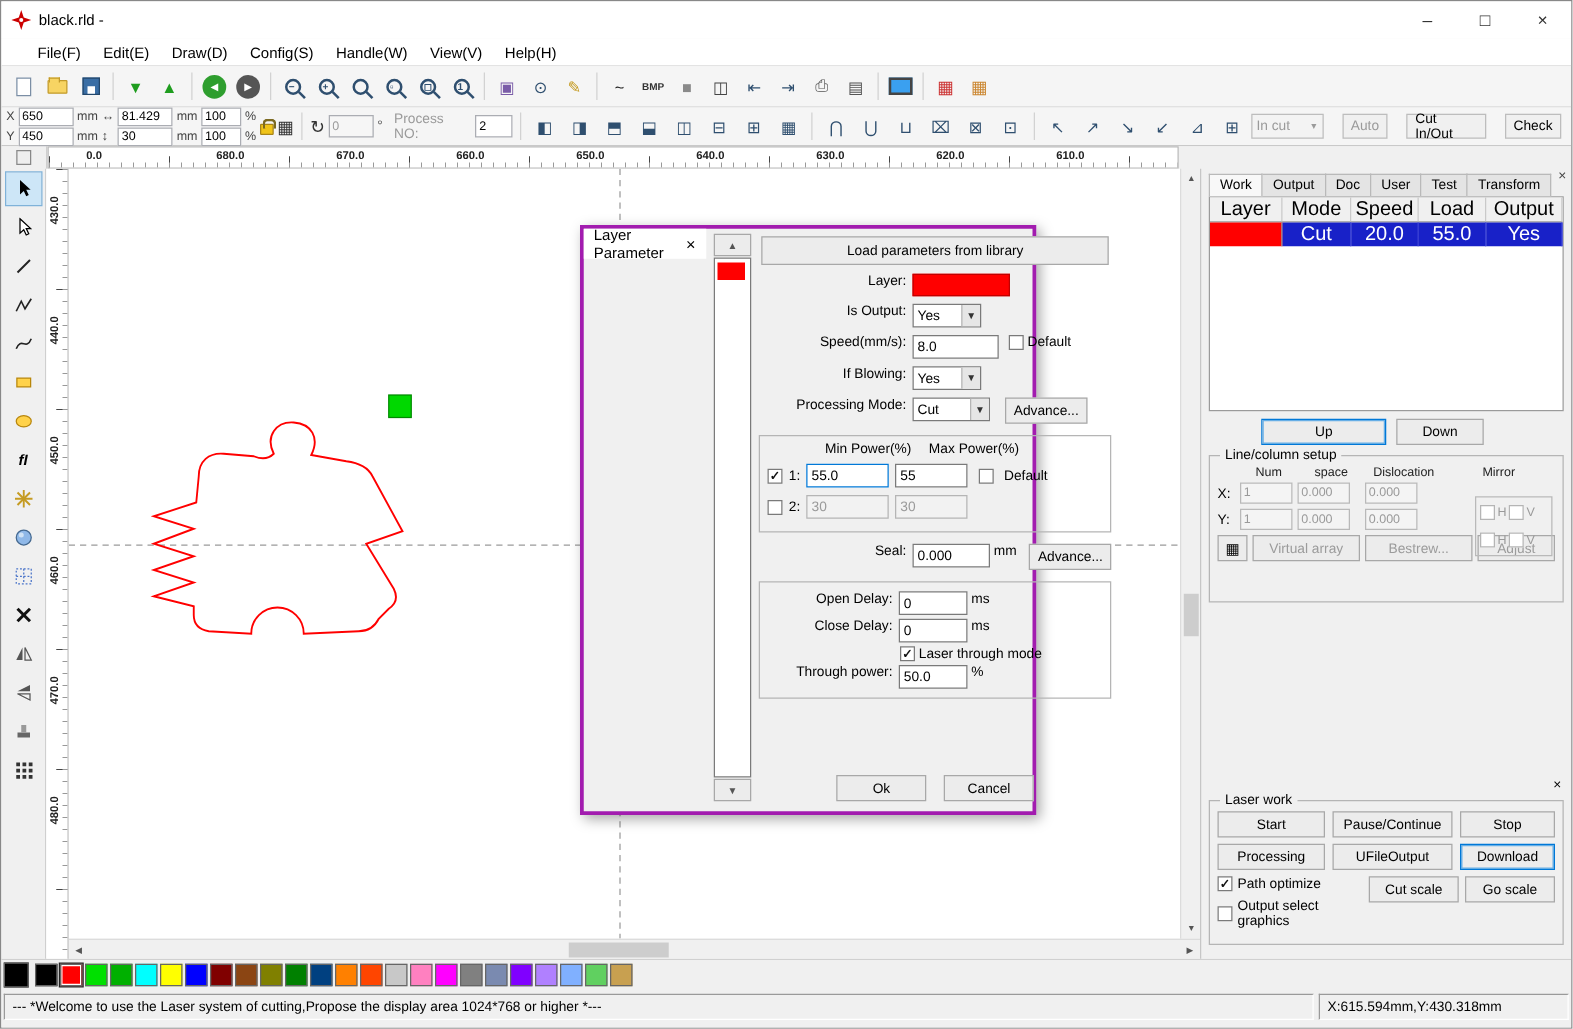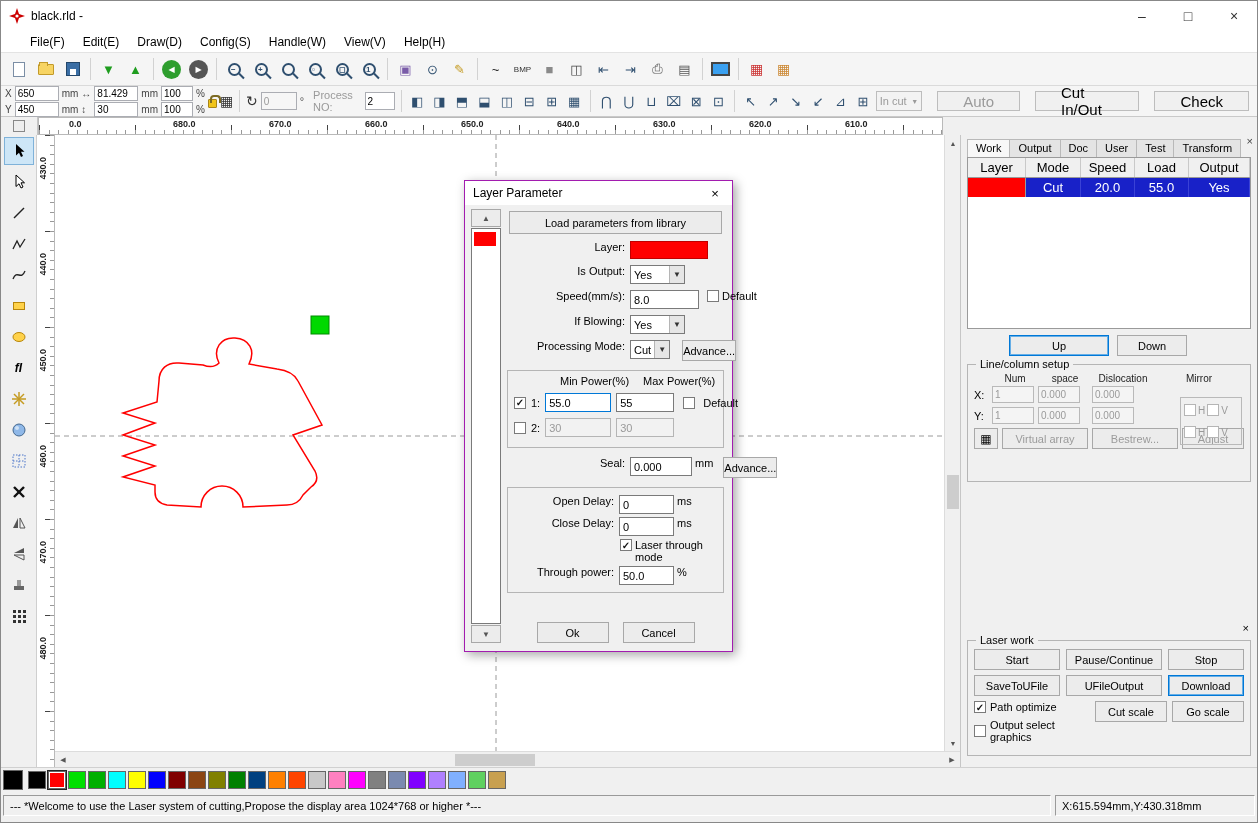--- a/index.html
+++ b/index.html
@@ -33,21 +33,21 @@
   .mag::after{content:"";position:absolute;width:7px;height:2px;background:#2f4f6f;transform:rotate(45deg);right:-6px;bottom:-3px}
   .mag i{font-style:normal;font-size:8px;position:absolute;top:-1px;left:1px;line-height:11px;color:#2f4f6f;font-weight:bold}
   .monitor-ico{width:19px;height:14px;background:#3aa0f0;border:2px solid #444;display:inline-block}
   .pixgrid{font-size:14px;line-height:1}
   .mini-edit{width:44px;height:15px;border:1px solid #abadb3;background:#fff;font-size:10px;padding:0 2px;font-family:"Liberation Sans",sans-serif}
   .mini-edit.dis{color:#9a9a9a;background:#f6f6f6}
   .xy-grid{display:grid;grid-template-columns:auto auto auto auto auto auto auto auto;column-gap:3px;row-gap:1px;align-items:center;font-size:10px;color:#444}
   .lock-ico{width:11px;height:9px;background:#f0c419;border:1px solid #a8851a;border-radius:1px;display:inline-block;position:relative;margin-top:5px}
   .lock-ico::before{content:"";position:absolute;top:-5px;left:1px;width:7px;height:6px;border:2px solid #7c6a22;border-bottom:none;border-radius:4px 4px 0 0}
   .tb2-right{margin-left:auto;display:flex;gap:15px;align-items:center;margin-right:4px}
-  .flatbtn{height:20px;padding:0 25px;background:#f0f0f0;border:1px solid #bdbdbd;display:flex;align-items:center;font-size:15px}
+  .flatbtn{height:20px;padding:0 6px;background:#f0f0f0;border:1px solid #bdbdbd;display:flex;align-items:center;font-size:11px}
   .flatbtn.dis{color:#9a9a9a}
   .combo-sm{height:20px;width:58px;background:#f3f3f3;border:1px solid #bdbdbd;display:flex;align-items:center;justify-content:space-between;padding:0 3px;color:#9a9a9a}
 
   
   .ruler-row{height:18px;display:flex;background:#f0f0f0}
   .ruler-corner{width:37px;border-right:1px solid #c4c4c4;display:flex;align-items:center;justify-content:center;color:#666;font-size:10px}
   .corner-ico{width:12px;height:12px;border:1px solid #888;background:#eee}
   .hruler{position:relative;flex:1;background-color:#fff;border:1px solid #b9b9b9;
     background-image:repeating-linear-gradient(to right,#999 0 1px,transparent 1px 9.6px),repeating-linear-gradient(to right,#444 0 1px,transparent 1px 96px);
     background-size:100% 4px,100% 9px;background-position:left bottom;background-repeat:no-repeat}
@@ -73,21 +73,21 @@
 
   
   .right-panel{width:297px;background:#f0f0f0;border-left:1px solid #c6c6c6;position:relative;padding:2px 6px 0 6px}
   .panel-x{position:absolute;top:0;right:4px;font-size:11px;color:#444}
   .tabs{display:flex;margin-top:2px}
   .tab{padding:2px 8px;font-size:11px;border:1px solid #b9b9b9;border-bottom:none;background:#e4e4e4;margin-right:-1px}
   .tab.active{background:#f8f8f8;position:relative;z-index:2;padding-bottom:3px}
   .ltable{border:1px solid #9a9a9a;background:#fff;height:172px;margin-top:0}
   .trow{display:grid;grid-template-columns:58px 55px 54px 54px 1fr;height:19px}
   .trow.head{background:#f0f0f0;border-bottom:1px solid #9a9a9a;height:20px}
-  .tcell{display:flex;align-items:center;justify-content:center;font-size:13px;border-right:1px solid #c9c9c9;overflow:hidden}
+  .tcell{display:flex;align-items:center;justify-content:center;font-size:16px;border-right:1px solid #c9c9c9;overflow:hidden}
   .trow.sel .tcell{background:#1821c8;color:#fff;border-right-color:#3a42d6}
   .layer-swatch-cell{padding:0}
   .updown{display:flex;gap:8px;margin:6px 0 4px 42px}
   .wbtn{height:21px;padding:0 10px;background:#ececec;border:1px solid #a8a8a8;display:flex;align-items:center;justify-content:center;font-size:11px}
   .wbtn.focus{border:1px solid #0078d7;box-shadow:inset 0 0 0 1px #66aee6}
   .wbtn.dis{color:#9b9b9b}
   .groupbox{border:1px solid #b5b5b5;position:relative;padding:8px 6px 6px 6px;margin-top:8px}
   .groupbox .gtitle{position:absolute;top:-7px;left:8px;background:#f0f0f0;padding:0 4px;font-size:11px}
   .lc-head{display:grid;grid-template-columns:18px 46px 54px 62px 1fr;font-size:10px;color:#222;text-align:center;margin-bottom:2px}
   .lc-row{display:grid;grid-template-columns:18px 46px 54px 62px 1fr;align-items:center;margin-bottom:4px}
@@ -108,21 +108,21 @@
   .palette-row{height:25px;display:flex;align-items:center;gap:2px;padding:0 2px;border-top:1px solid #d0d0d0;background:#f0f0f0}
   .swatch{width:18px;height:18px;border:1px solid #666;flex:none}
   .swatch.big{width:20px;height:20px;margin-right:3px}
   .swatch.selected{outline:1px solid #222;box-shadow:inset 0 0 0 1px #fff}
   .statusbar{height:32px;background:#f0f0f0;display:flex;gap:4px;padding:3px 2px;align-items:flex-start}
   .sbox{height:21px;background:#f0f0f0;border:1px solid;border-color:#9a9a9a #fff #fff #9a9a9a;display:flex;align-items:center;padding:0 6px;font-size:11px;overflow:hidden;white-space:nowrap}
   .sbox.left{flex:1}
   .sbox.right{width:200px}
 
   
-  .dialog{position:absolute;left:463px;top:179px;width:269px;height:472px;background:#f0f0f0;border:1px solid #a21caf;box-shadow:3px 3px 10px rgba(0,0,0,.35);z-index:50;display:flex;flex-direction:column}
+  .dialog{position:absolute;left:463px;top:179px;width:365px;height:472px;background:#f0f0f0;border:3px solid #a21caf;box-shadow:3px 3px 10px rgba(0,0,0,.35);z-index:50;display:flex;flex-direction:row}
   .dlg-title{height:24px;background:#fff;display:flex;align-items:center;padding-left:8px;font-size:12px}
   .dlg-close{margin-left:auto;width:34px;height:24px;display:flex;align-items:center;justify-content:center;font-size:13px}
   .dlg-body{flex:1;display:flex;padding:4px 8px 8px 6px;min-height:0}
   .dlg-strip{width:30px;display:flex;flex-direction:column;margin-right:6px}
   .strip-btn{height:18px;border:1px solid #a8a8a8;background:#ececec;display:flex;align-items:center;justify-content:center;font-size:8px;color:#555}
   .strip-list{flex:1;border:1px solid #7a7a7a;background:#fff;margin:1px 0;padding:3px 2px}
   .strip-swatch{width:22px;height:14px}
   .dlg-content{flex:1;display:flex;flex-direction:column;min-width:0}
   .drow{display:flex;align-items:flex-start;margin:3px 0}
   .dlabel{width:118px;text-align:right;margin-right:5px;flex:none;font-size:11px}
@@ -228,21 +228,21 @@
         <span>⊙</span>
       </div>
     <div class="tb-btn">
         <span style="color:#c59b22">✎</span>
       </div>
     <div class="sep"></div>
     <div class="tb-btn">
         <span style="color:#222">~</span>
       </div>
     <div class="tb-btn">
-        <span style="font-size:8px;font-weight:normal;color:#333">BMP</span>
+        <span style="font-size:8px;font-weight:bold;color:#333">BMP</span>
       </div>
     <div class="tb-btn">
         <span style="color:#8a8a8a">■</span>
       </div>
     <div class="tb-btn">
         <span style="color:#444">◫</span>
       </div>
     <div class="tb-btn">
         <span>⇤</span>
       </div>
@@ -610,21 +610,21 @@
       <div style="text-align:right;padding-right:2px">×</div>
 
       <div class="groupbox laser-group">
         <span class="gtitle">Laser work</span>
         <div class="lw-row">
           <div class="wbtn">Start</div>
           <div class="wbtn">Pause/Continue</div>
           <div class="wbtn">Stop</div>
         </div>
         <div class="lw-row">
-          <div class="wbtn">SaveToUFile</div>
+          <div class="wbtn">Processing</div>
           <div class="wbtn">UFileOutput</div>
           <div class="wbtn focus">Download</div>
         </div>
         <div class="lw-bottom">
           <div>
             <div class="cbline">
               <span class="cb">✓</span>
               <span>Path optimize</span>
             </div>
             <div class="cbline">

